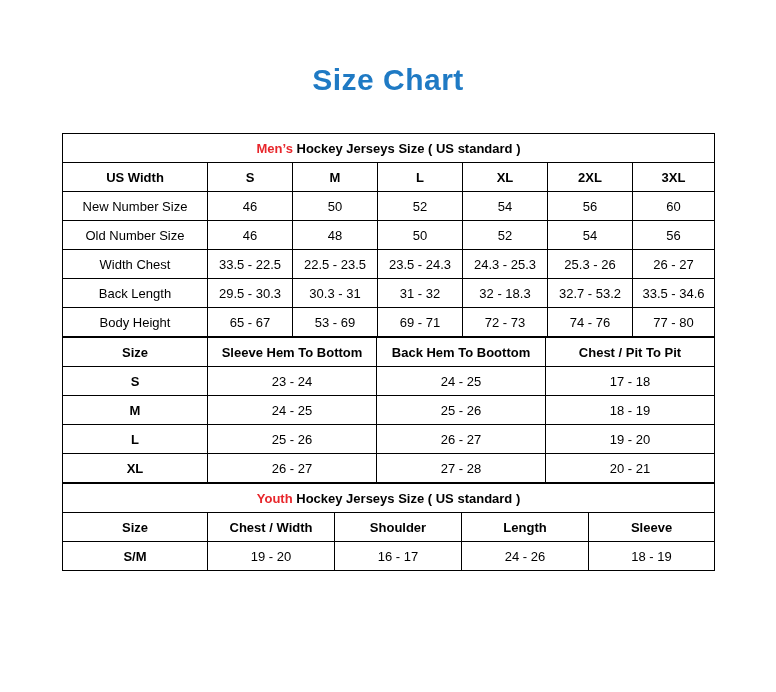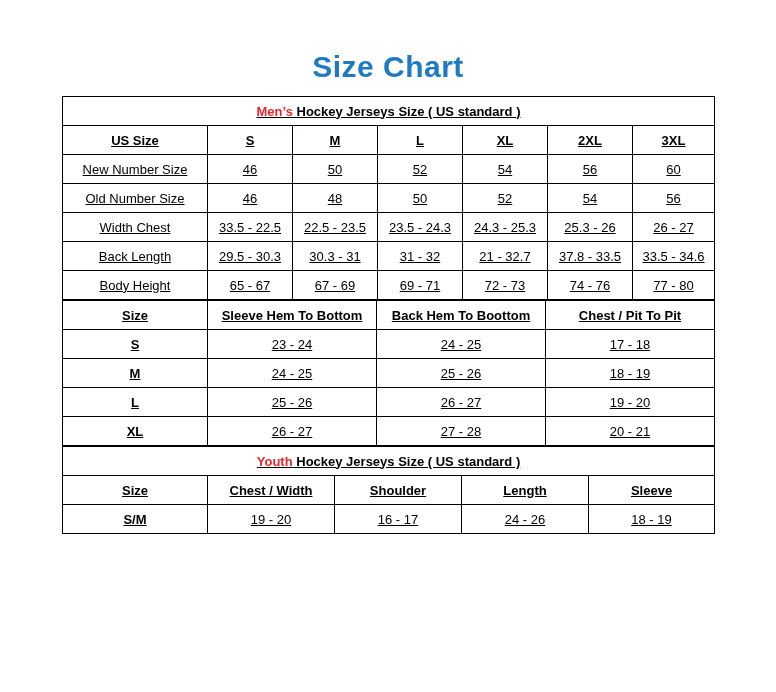--- a/index.html
+++ b/index.html
@@ -13,27 +13,26 @@
     font-family: "Liberation Sans", sans-serif;
     color: #000000;
     position: relative;
   }
   .page-title {
     text-align: center;
     color: #1f7ac4;
     font-size: 30px;
     font-weight: bold;
     margin: 0;
-    padding-top: 50px;
+    padding-top: 63px;
     letter-spacing: 0.5px;
   }
   .chart-wrap {
     width: 652px;
-    margin: 12px auto 0 auto;
-    text-decoration: underline;
+    margin: 36px auto 0 auto;
   }
   table.size-table {
     border-collapse: collapse;
     width: 100%;
     table-layout: fixed;
   }
   table.size-table td {
     border: 1px solid #000000;
     text-align: center;
     vertical-align: middle;
@@ -76,21 +75,21 @@
       <col style="width:85px">
       <col style="width:85px">
       <col style="width:85px">
       <col style="width:82px">
     </colgroup>
     <tbody>
       <tr>
         <td class="section-head" colspan="7"><span class="accent">Men’s</span><span> Hockey Jerseys Size ( US standard )</span></td>
       </tr>
       <tr>
-        <td class="col-head">US Size</td>
+        <td class="col-head">US Width</td>
         <td class="col-head">S</td>
         <td class="col-head">M</td>
         <td class="col-head">L</td>
         <td class="col-head">XL</td>
         <td class="col-head">2XL</td>
         <td class="col-head">3XL</td>
       </tr>
       <tr>
         <td class="row-head">New Number Size</td>
         <td>46</td>
@@ -116,28 +115,28 @@
         <td>23.5 - 24.3</td>
         <td>24.3 - 25.3</td>
         <td>25.3 - 26</td>
         <td>26 - 27</td>
       </tr>
       <tr>
         <td class="row-head">Back Length</td>
         <td>29.5 - 30.3</td>
         <td>30.3 - 31</td>
         <td>31 - 32</td>
-        <td>21 - 32.7</td>
-        <td>37.8 - 33.5</td>
+        <td>32 - 18.3</td>
+        <td>32.7 - 53.2</td>
         <td>33.5 - 34.6</td>
       </tr>
       <tr>
         <td class="row-head">Body Height</td>
         <td>65 - 67</td>
-        <td>67 - 69</td>
+        <td>53 - 69</td>
         <td>69 - 71</td>
         <td>72 - 73</td>
         <td>74 - 76</td>
         <td>77 - 80</td>
       </tr>
     </tbody>
   </table>
 
   <table class="size-table">
     <colgroup>

